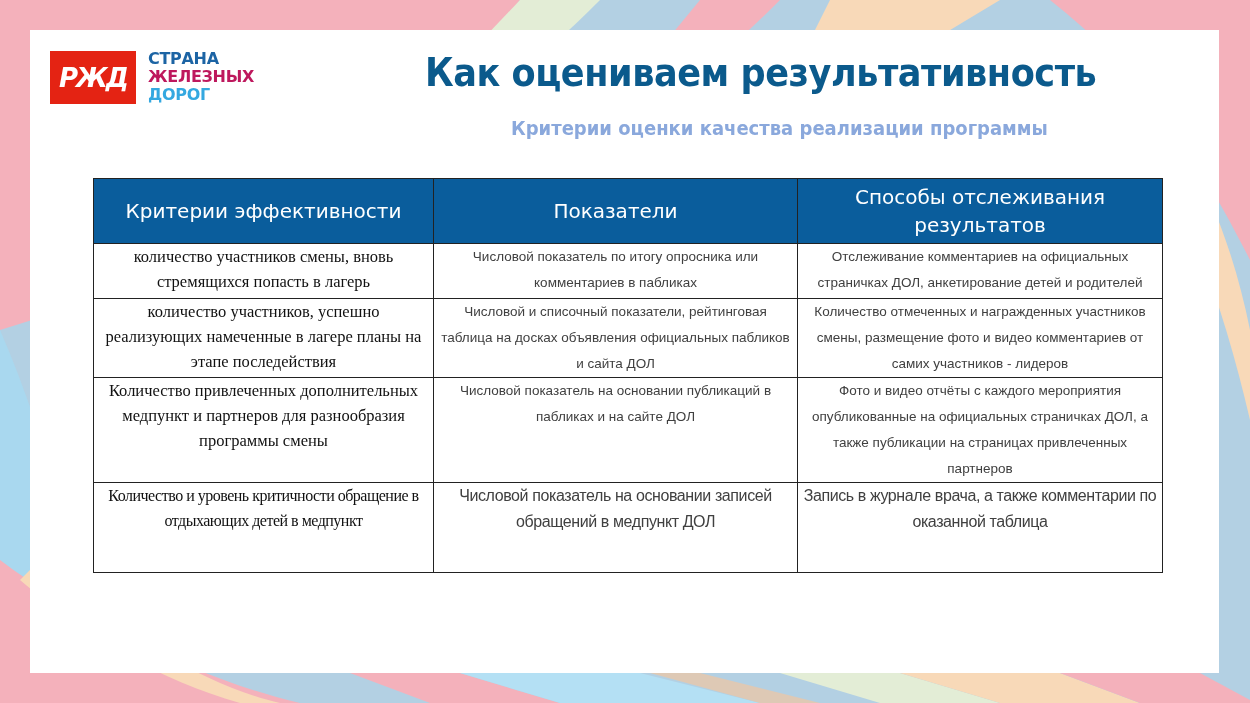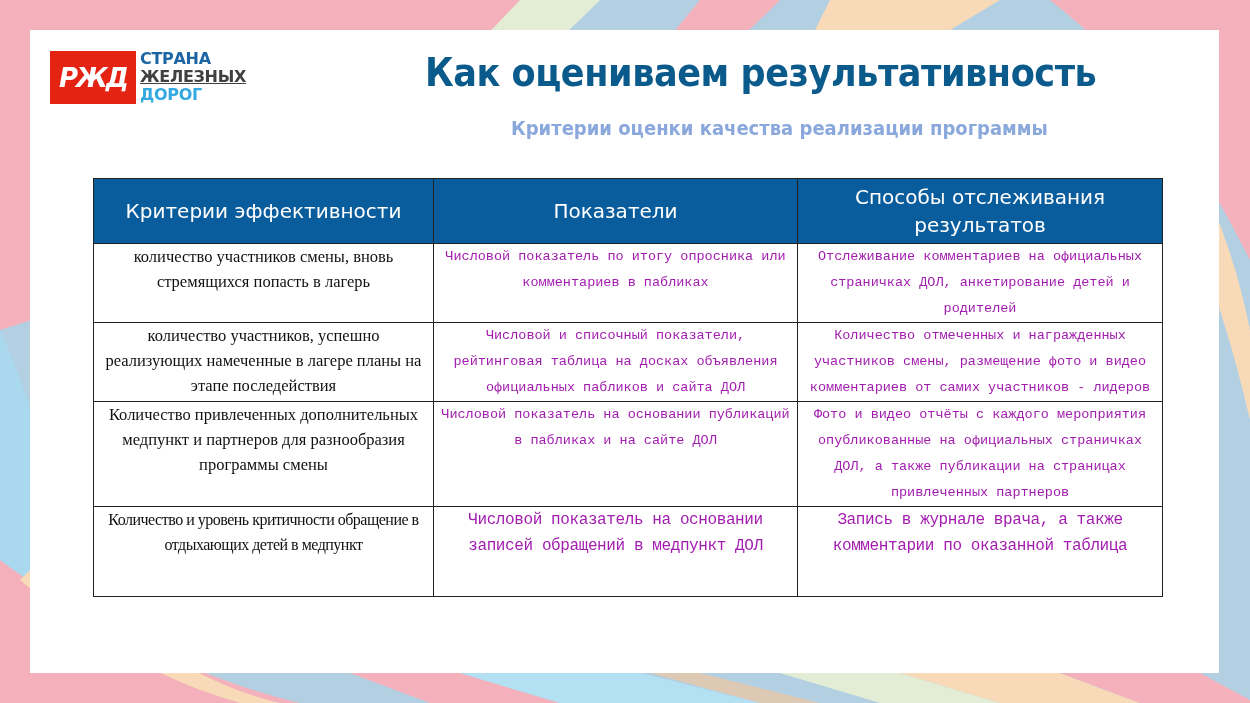--- a/index.html
+++ b/index.html
@@ -17,26 +17,26 @@
     .logo {
       position:absolute; left:50px; top:50px; display:flex; align-items:flex-end;
     }
     .logo-mark {
       width:86px; height:53px; background:#e42313;
       display:flex; align-items:center; justify-content:center;
       color:#fff; font-family:"DejaVu Sans", sans-serif; font-weight:bold;
       font-style:italic; font-size:26px; letter-spacing:-2px;
     }
     .logo-text {
-      margin-left:4px; margin-top:0px;
+      margin-left:12px; margin-top:0px;
       font-family:"DejaVu Sans", sans-serif; font-weight:bold;
       font-size:16px; line-height:18px; letter-spacing:-0.3px;
     }
     .logo-text .l1 { color:#1c64a4; }
-    .logo-text .l2 { color:#404040;text-decoration:underline; }
+    .logo-text .l2 { color:#be185d; }
     .logo-text .l3 { color:#34a8e0; }
     .title {
       position:absolute; left:425px; top:50px;
       font-family:"DejaVu Sans", sans-serif; font-weight:bold;
       font-size:39px; color:#0b5a8c; letter-spacing:-0.5px;
       transform:scaleX(0.9); transform-origin:left top; white-space:nowrap;
     }
     .subtitle {
       position:absolute; left:511px; top:116px;
       font-family:"DejaVu Sans", sans-serif; font-weight:bold;
@@ -54,22 +54,22 @@
     table.grid th {
       background:#0a5d9c; color:#fff; font-weight:normal;
       font-family:"DejaVu Sans", sans-serif; font-size:20px; line-height:28px;
       vertical-align:middle; height:64px;
     }
     td.crit {
       font-family:Liberation Serif, serif; font-size:16.5px; line-height:25px;
       color:#111; padding-top:1px;
     }
     td.ind, td.track {
-      font-family:Liberation Mono, monospace; font-size:13.5px; line-height:26px;
-      color:#a21caf; padding-top:1px;
+      font-family:Liberation Sans, sans-serif; font-size:13.5px; line-height:26px;
+      color:#404040; padding-top:1px;
     }
     td.cond { font-size:16px; letter-spacing:-0.4px; }
   </style>
 </head>
 <body>
 
 <div class="bg">
   <svg viewBox="0 0 1250 703" preserveAspectRatio="none">
     <rect width="1250" height="703" fill="#b3d0e3"></rect>
     <path d="M0,0 L520,0 C420,120 300,240 0,330 Z" fill="#f4b1bb"></path>

